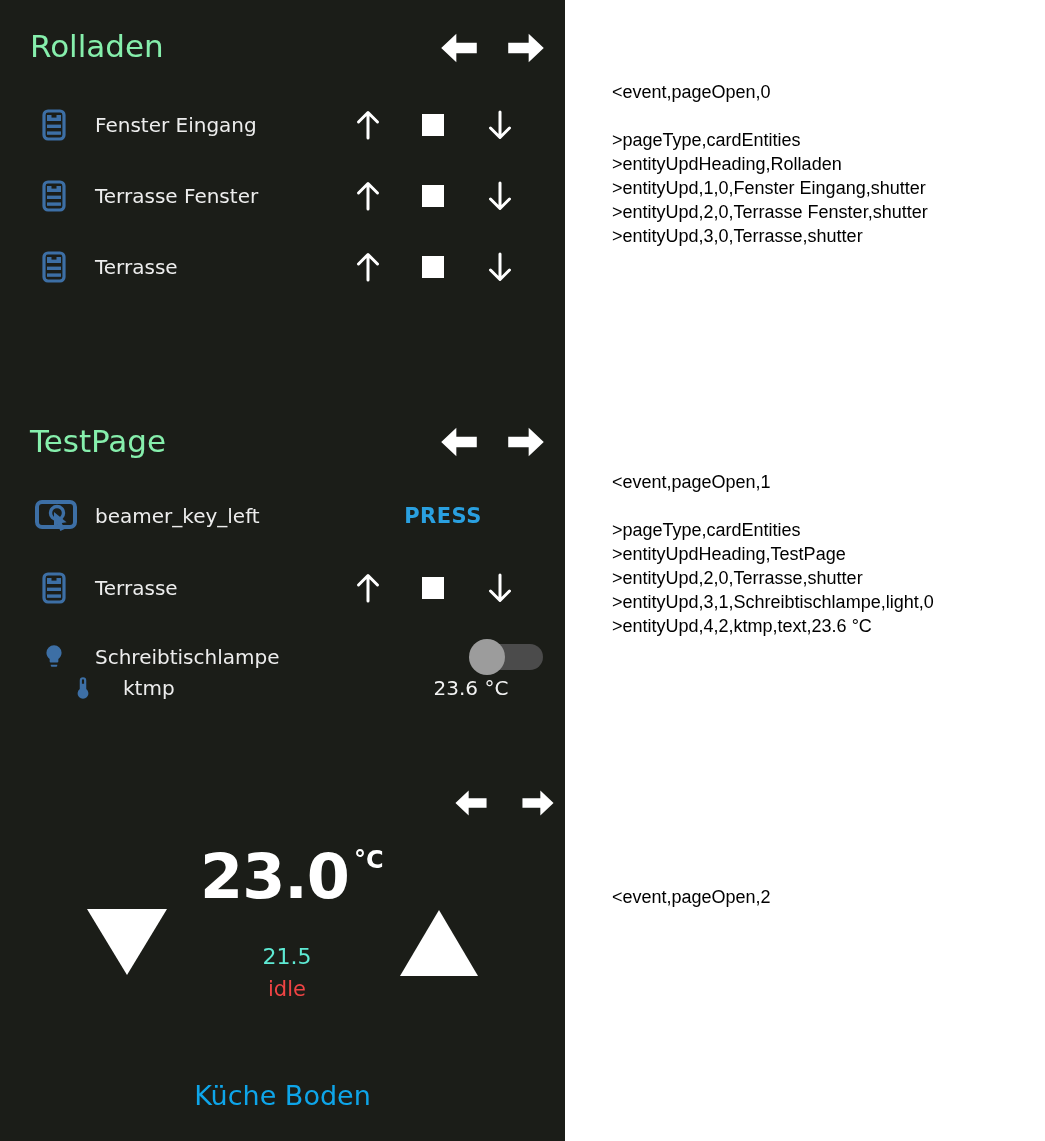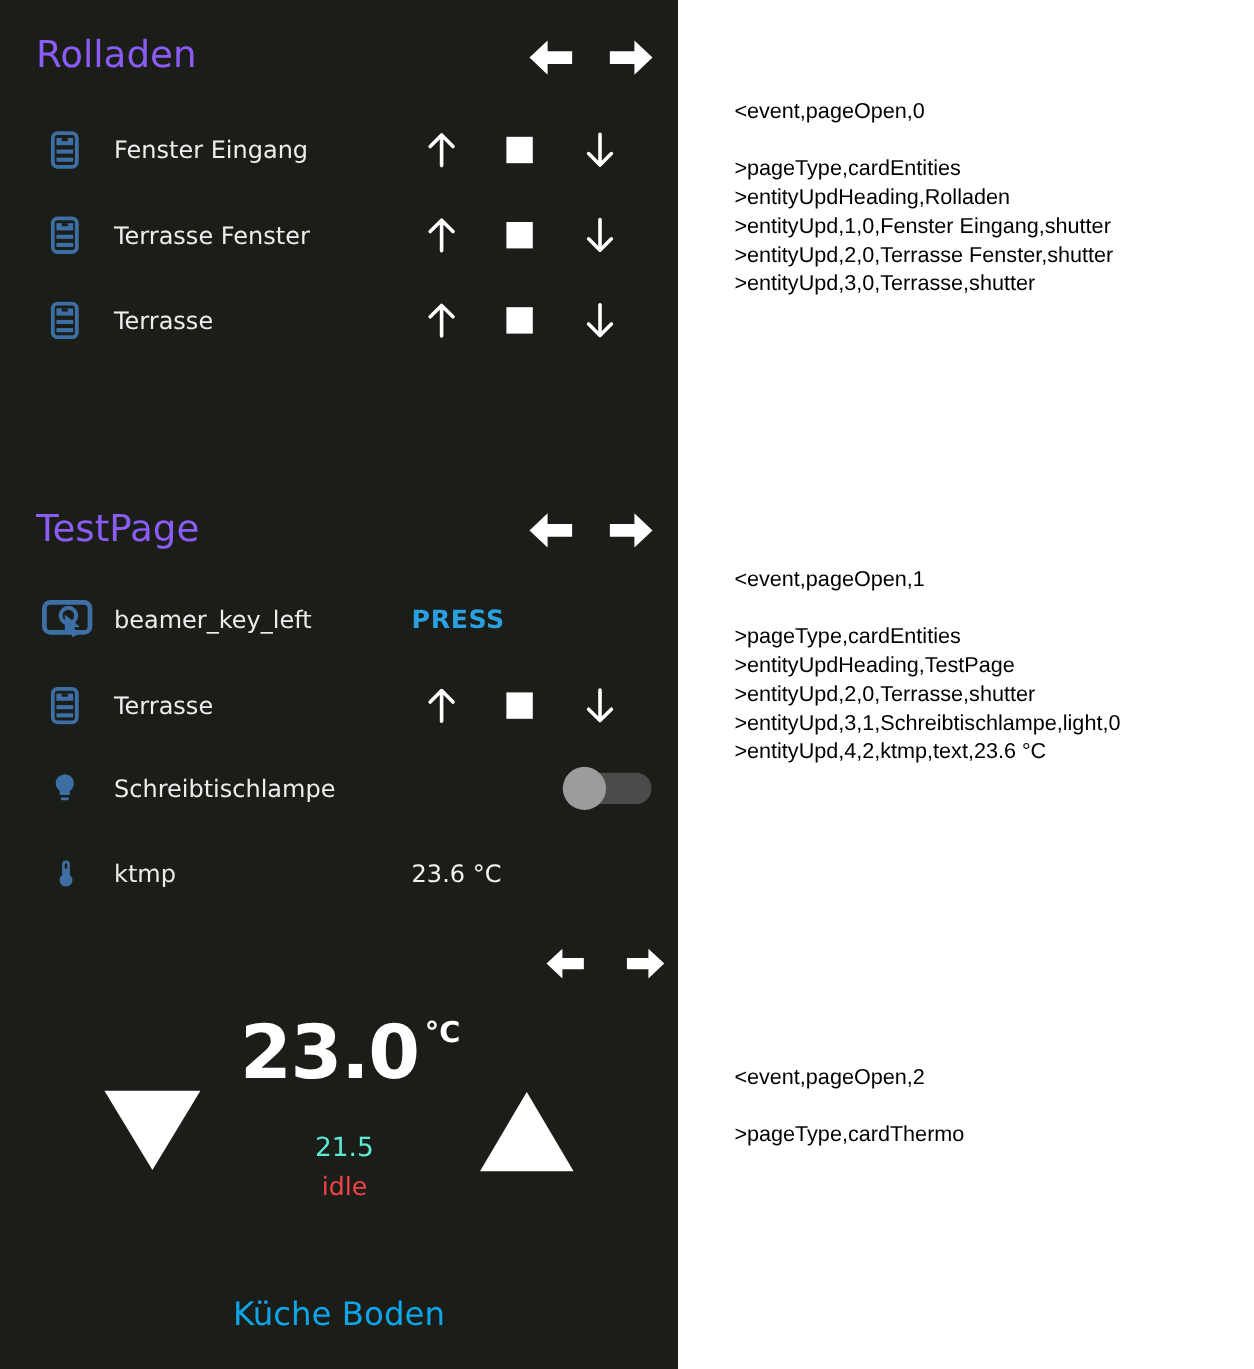--- a/index.html
+++ b/index.html
@@ -7,35 +7,35 @@
   body {
     width:1045px; height:1141px; position:relative;
     background:#ffffff;
     font-family:"DejaVu Sans", sans-serif;
   }
   .panel {
     position:absolute; left:0; top:0; width:565px; height:1141px;
     background:#1b1d18; overflow:hidden;
   }
   .card-title {
-    position:absolute; left:30px; color:#8b5cf6; font-size:31px; line-height:1.2;
+    position:absolute; left:30px; color:#86efac; font-size:31px; line-height:1.2;
   }
   .nav-btn { position:absolute; cursor:pointer; }
   .row { position:absolute; left:0; width:493px; height:44px; }
   .row .icon { position:absolute; }
   .row .label {
     position:absolute; left:95px; top:0; line-height:44px;
     font-size:20px; color:#ededed; white-space:nowrap;
   }
   .ctl { position:absolute; top:5px; width:30px; height:34px; cursor:pointer; }
   .ctl-up   { left:353px; }
   .ctl-stop { left:422px; top:11px; width:22px; height:22px; background:#ffffff; }
   .ctl-down { left:485px; }
   .value {
-    position:absolute; left:343px; width:200px; text-align:left;
+    position:absolute; left:343px; width:200px; text-align:center;
     line-height:44px; font-size:20px; color:#f2f2f2; white-space:nowrap;
   }
   .press { color:#2aa0e0; font-weight:600; letter-spacing:0.5px; font-size:21px; }
   .toggle { position:absolute; left:467px; top:638px; width:78px; height:38px; cursor:pointer; }
   .toggle .track {
     position:absolute; left:12px; top:6px; width:64px; height:26px;
     border-radius:13px; background:#4b4b4b;
   }
   .toggle .knob {
     position:absolute; left:2px; top:1px; width:36px; height:36px;
@@ -227,21 +227,21 @@
             <path fill="#3d6fa5" d="M12,2A7,7 0 0,1 19,9C19,11.38 17.81,13.47 16,14.74V17A1,1 0 0,1 15,18H9A1,1 0 0,1 8,17V14.74C6.19,13.47 5,11.38 5,9A7,7 0 0,1 12,2M9,21V20H15V21A1,1 0 0,1 14,22H10A1,1 0 0,1 9,21Z"></path>
           </svg>
       </span>
       <span class="label">Schreibtischlampe</span>
     </div>
     <div class="toggle">
       <div class="track"></div>
       <div class="knob"></div>
     </div>
 
-    <div class="row" style="top:706px;">
+    <div class="row" style="top:666px;margin-left:28px;">
       <span class="icon" style="left:42px; top:7px;">
         <svg width="26" height="30" viewBox="0 0 24 24">
             <path fill="#3d6fa5" d="M15,13V5A3,3 0 0,0 9,5V13A5,5 0 1,0 15,13M12,4A1,1 0 0,1 13,5V8H11V5A1,1 0 0,1 12,4Z"></path>
           </svg>
       </span>
       <span class="label">ktmp</span>
       <div class="value">23.6 °C</div>
     </div>
   </div>
 
@@ -300,14 +300,13 @@
   <div class="pline">&gt;pageType,cardEntities</div>
   <div class="pline">&gt;entityUpdHeading,TestPage</div>
   <div class="pline">&gt;entityUpd,2,0,Terrasse,shutter</div>
   <div class="pline">&gt;entityUpd,3,1,Schreibtischlampe,light,0</div>
   <div class="pline">&gt;entityUpd,4,2,ktmp,text,23.6 °C</div>
 </div>
 
 <div class="protocol b3">
   <div class="pline">&lt;event,pageOpen,2</div>
   <div class="pline"></div>
-  <div class="pline">&gt;pageType,cardThermo</div>
 </div>
 
 </body></html>

